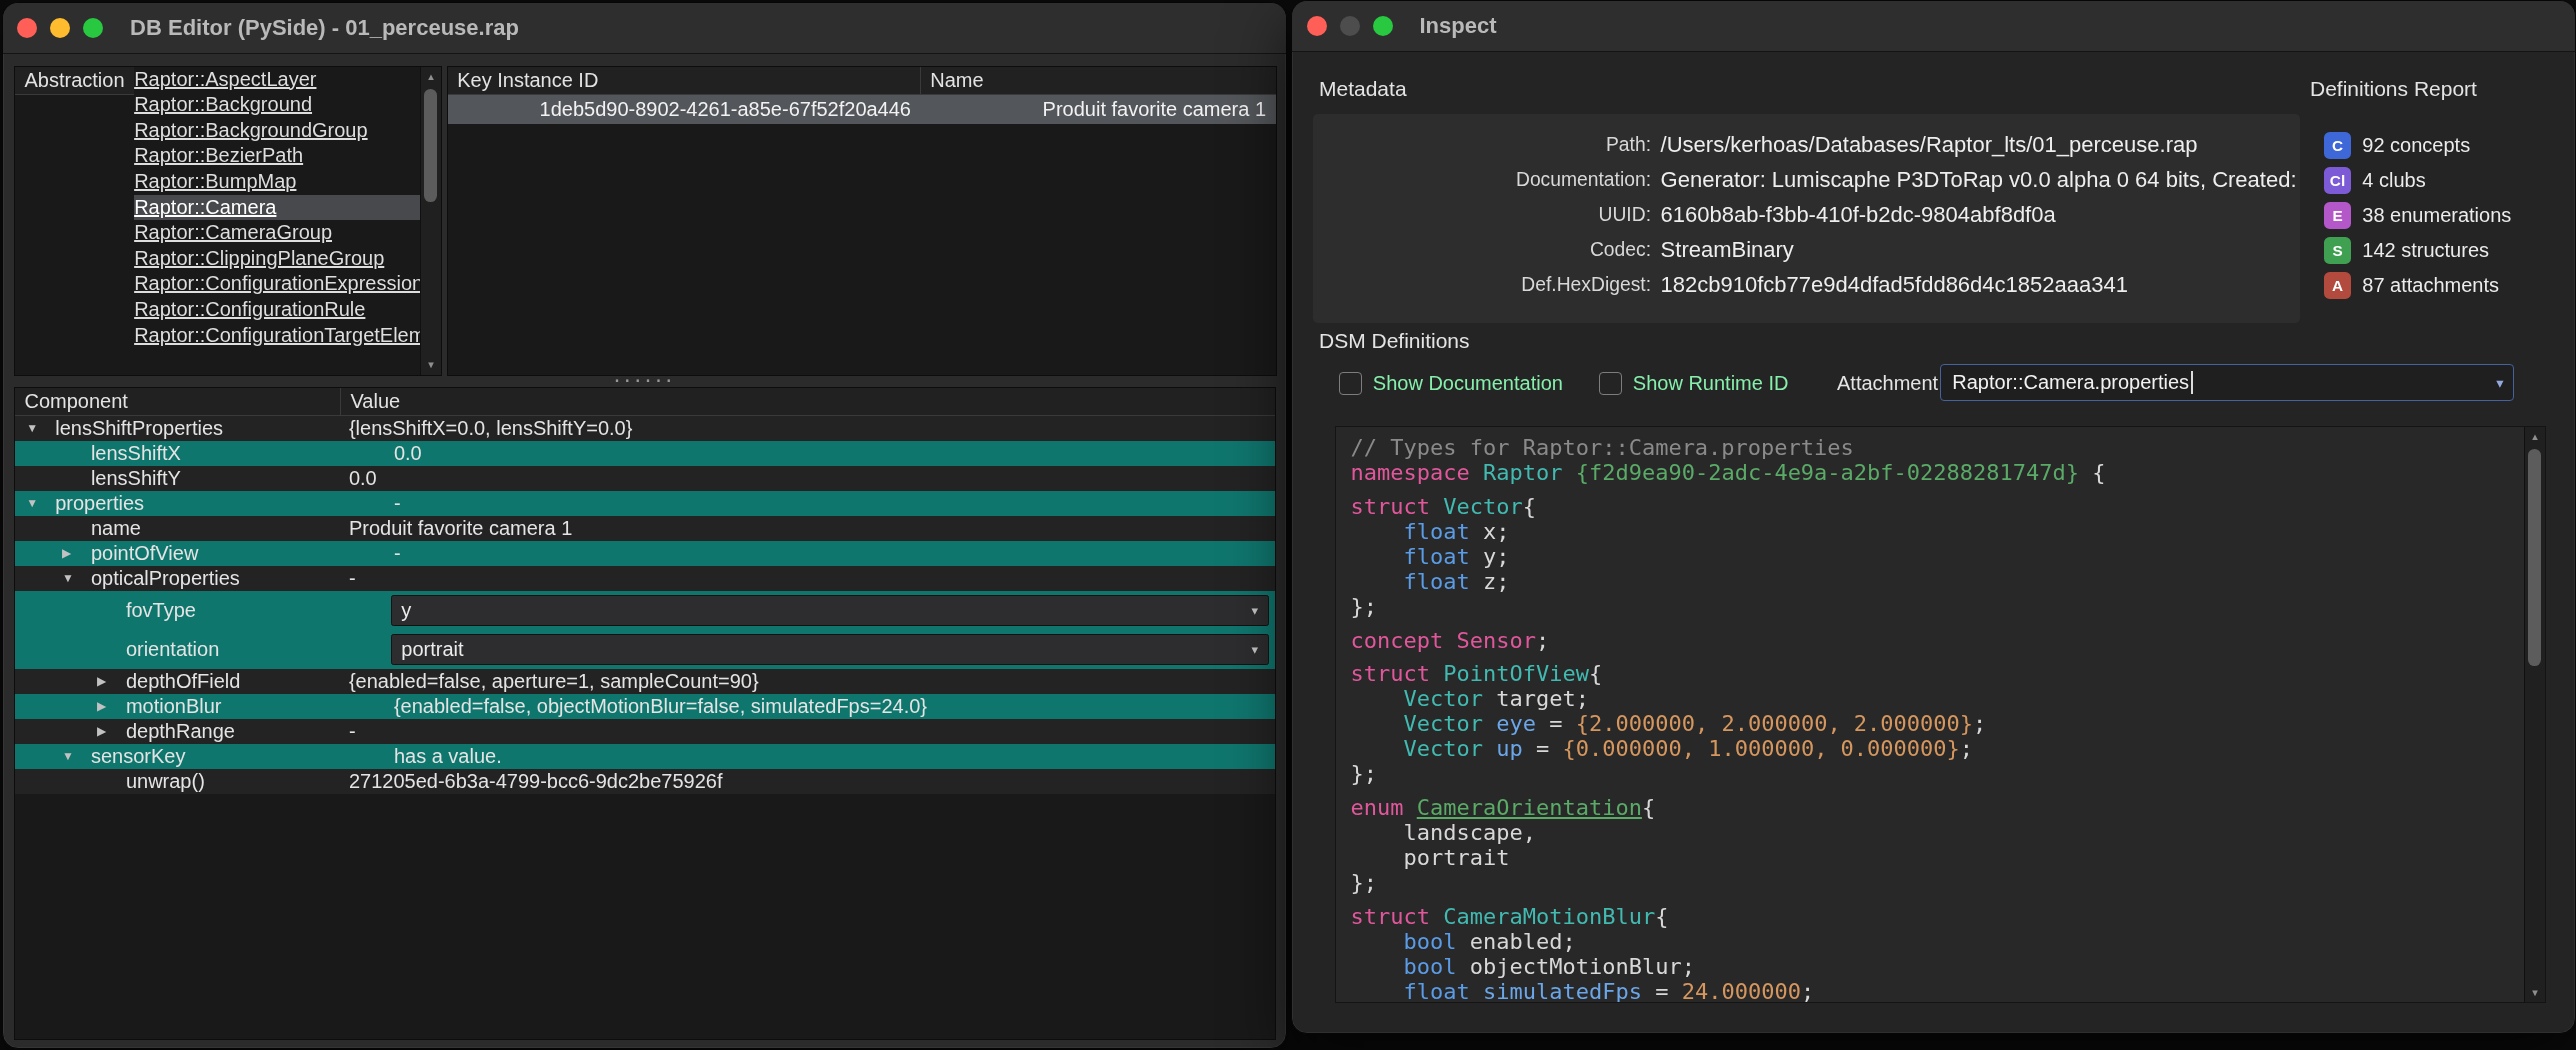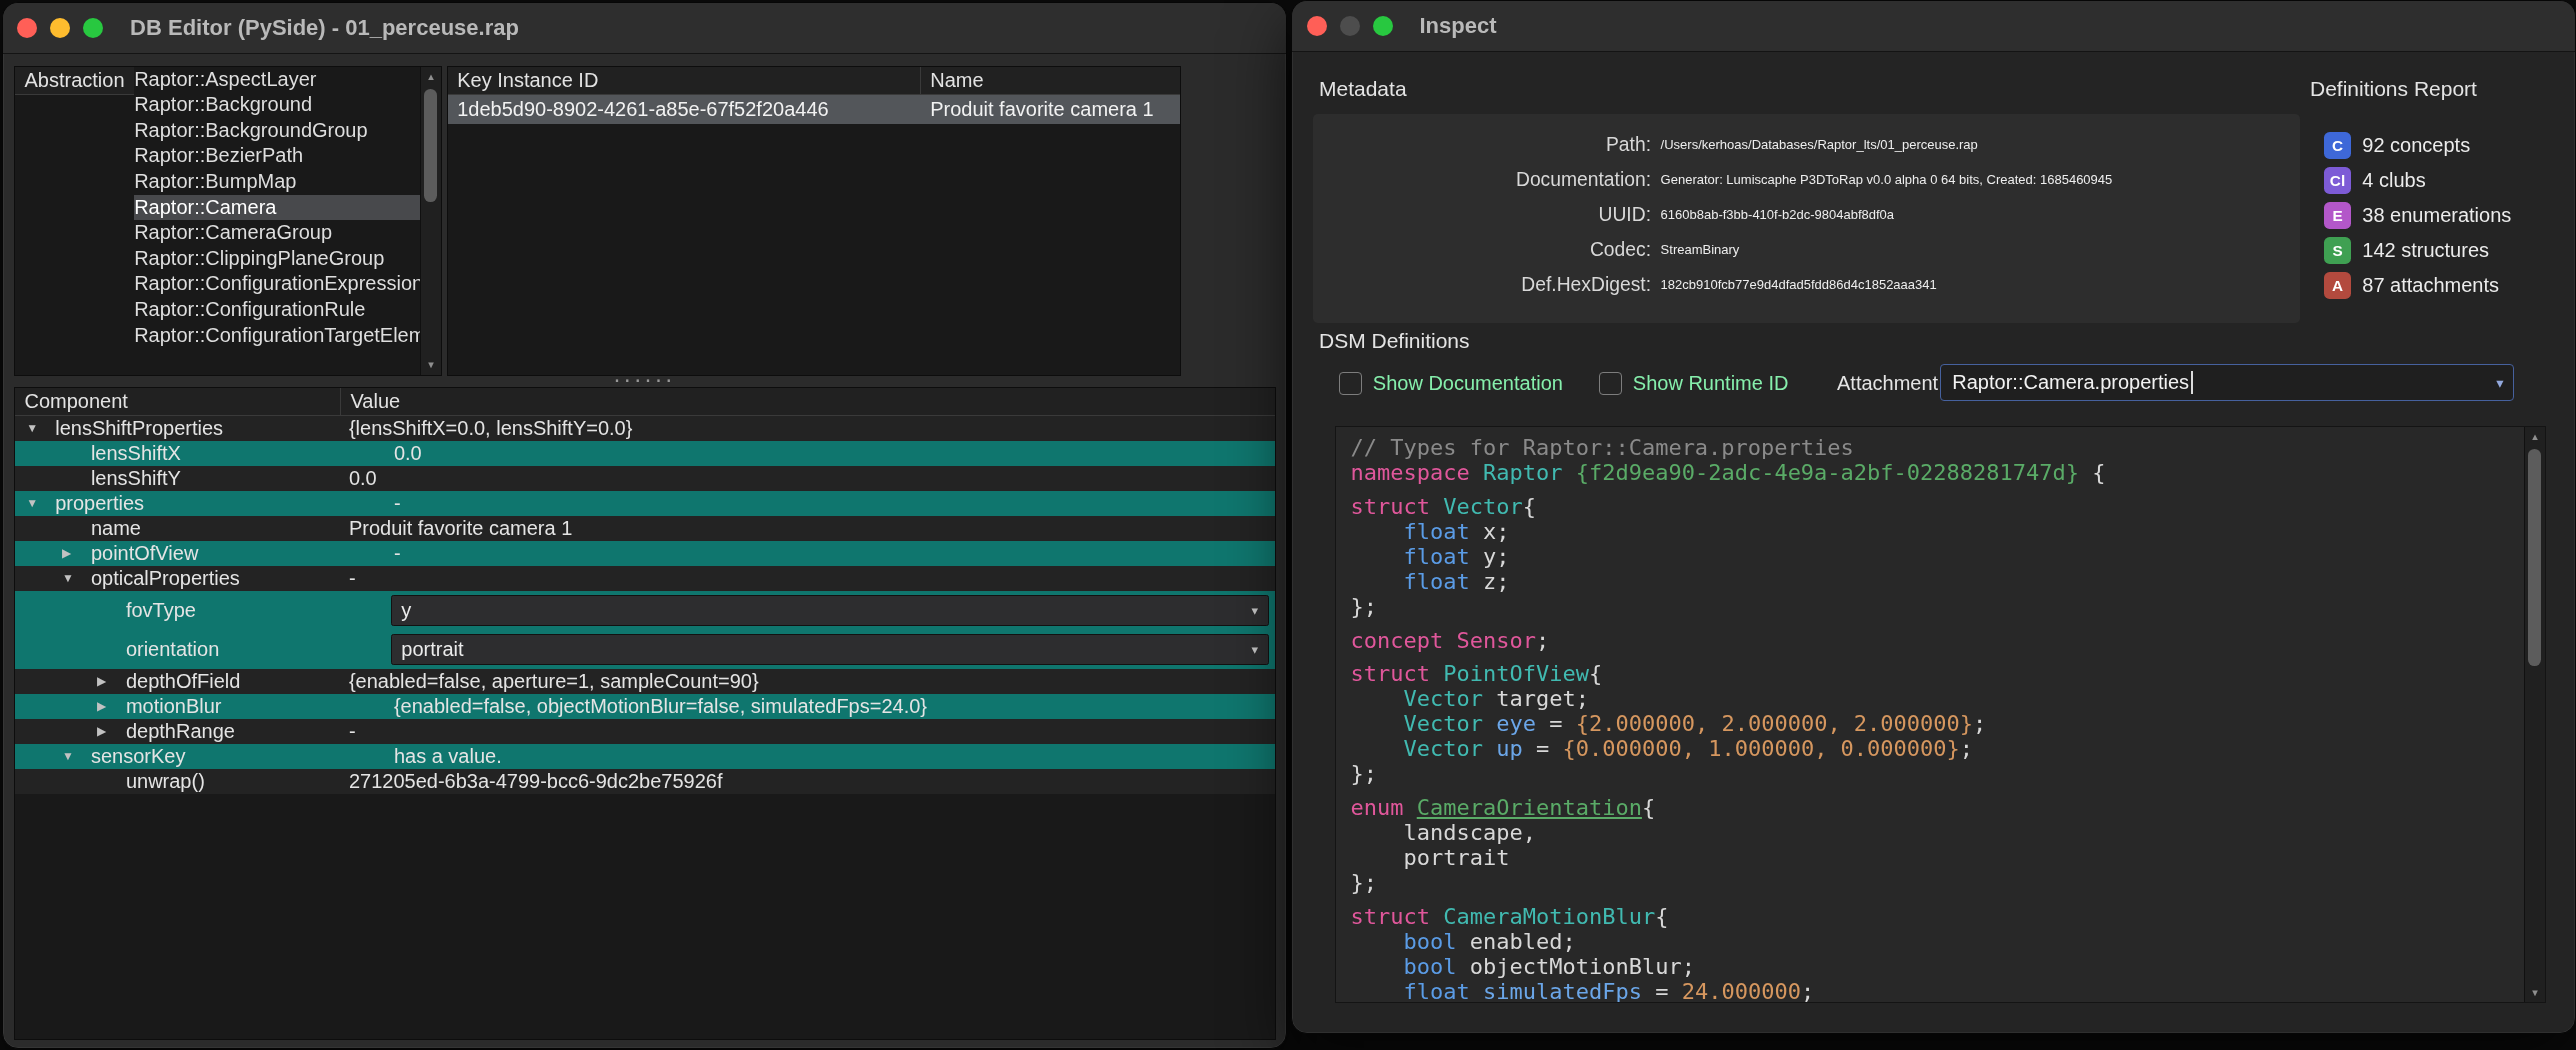--- a/index.html
+++ b/index.html
@@ -28,32 +28,32 @@
   .col-header { background:#212121; color:#e3e3e3; font-size:20px; height:28px;
                 border-bottom:0.8px solid #3a3a3a; display:flex; align-items:center;
                 padding:0 9.6px; white-space:nowrap; }
 
   
   #abs-panel { left:11.3px; top:63px; width:428px; height:310px; display:flex; flex-direction:row; }
   #abs-panel .col-header { border-right:none; }
   .abs-body { flex:1; display:flex; overflow:hidden; }
   .abs-list { flex:1; overflow:hidden; }
   .abs-row { height:25.6px; line-height:25.6px; font-size:20px;
-             color:#dedede; white-space:nowrap; overflow:hidden; }
+             color:#dedede; white-space:nowrap; overflow:hidden;text-decoration:underline; }
   .abs-row.sel { background:#48494c; color:#ffffff; }
 
   .vscroll { width:21px; background:#202020; border-left:0.8px solid #101010;
              display:flex; flex-direction:column; flex:0 0 21px; }
   .vscroll .arr { height:19.3px; display:flex; align-items:center; justify-content:center;
                   font-size:9.6px; color:#8f8f8f; }
   .vscroll .track { flex:1; position:relative; }
   .vscroll .thumb { position:absolute; left:3.2px; width:13px; border-radius:6.4px; background:#5c5c5c; }
 
   
-  #inst-panel { left:444px; top:63px; width:734px; height:310px; }
+  #inst-panel { left:444px; top:63px; width:830px; height:310px;text-align:right; }
   #inst-panel .col-header.key { width:473px; border-right:0.8px solid #3a3a3a; }
   #inst-panel .col-header.name { flex:1; }
   .inst-row { display:flex; height:29px; align-items:center; }
   .inst-row.sel { background:#53565a; }
   .inst-row .cell { padding:0 9.6px; font-size:20px; color:#f2f2f2; white-space:nowrap; overflow:hidden; }
   .inst-row .cell.key { width:473px; flex:0 0 473px; }
   .inst-row .cell.name { flex:1; }
 
   
   .splitter { position:absolute; left:0; top:371px; width:100%; height:13px;
@@ -81,21 +81,21 @@
   
   .section-label { position:absolute; font-size:21px; color:#e4e4e4; white-space:nowrap; }
   #metadata-title { left:27px; top:76px; }
   #defs-title     { left:1018px; top:76px; }
   #dsm-title      { left:27px; top:328px; }
 
   #metadata-box { position:absolute; left:21px; top:113px; width:987px; height:209px;
                   background:#2d2d2d; border-radius:4.8px; padding-top:13px; overflow:hidden; }
   .meta-row { display:flex; height:35px; align-items:center; }
   .meta-label { flex:0 0 338px; width:338px; text-align:right; color:#d8d8d8; font-size:19.3px; white-space:nowrap; }
-  .meta-value { flex:1; padding-left:9.6px; color:#eeeeee; font-size:13px; white-space:nowrap; overflow:hidden; }
+  .meta-value { flex:1; padding-left:9.6px; color:#eeeeee; font-size:22px; white-space:nowrap; overflow:hidden; }
 
   #defs-list { position:absolute; left:1032px; top:127px; }
   .def-item { display:flex; align-items:center; height:35px; }
   .def-badge { width:27px; height:27px; border-radius:5.6px; color:#ffffff; font-size:15.3px;
                font-weight:700; display:flex; align-items:center; justify-content:center; }
   .def-text { margin-left:11.3px; font-size:20px; color:#ececec; white-space:nowrap; }
 
   .checkbox-group { position:absolute; display:flex; align-items:center; gap:11.3px; }
   #cb-doc { left:47px; top:371px; }
   #cb-rid { left:307px; top:371px; }

